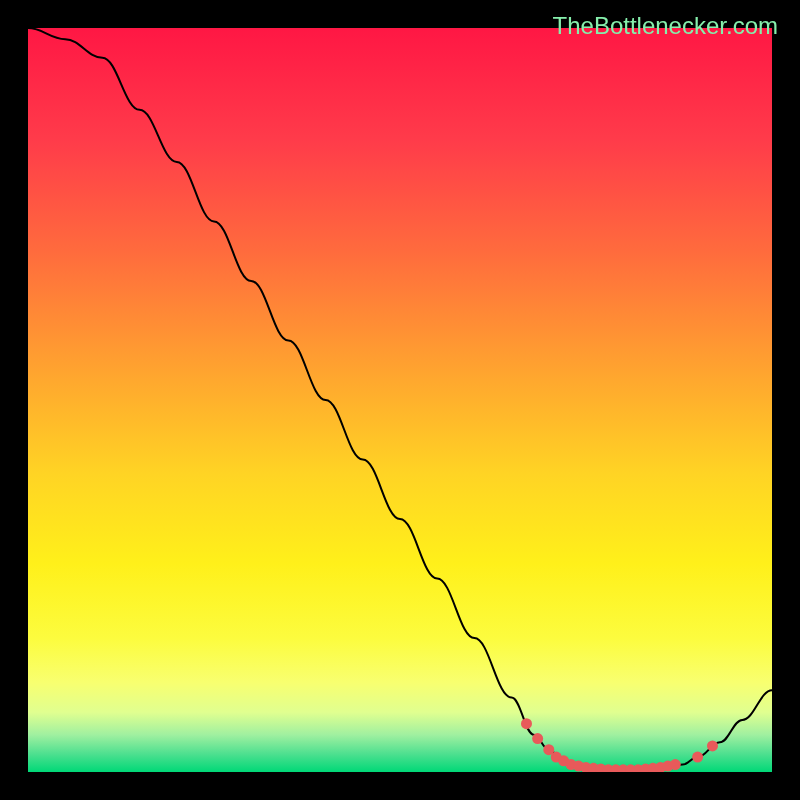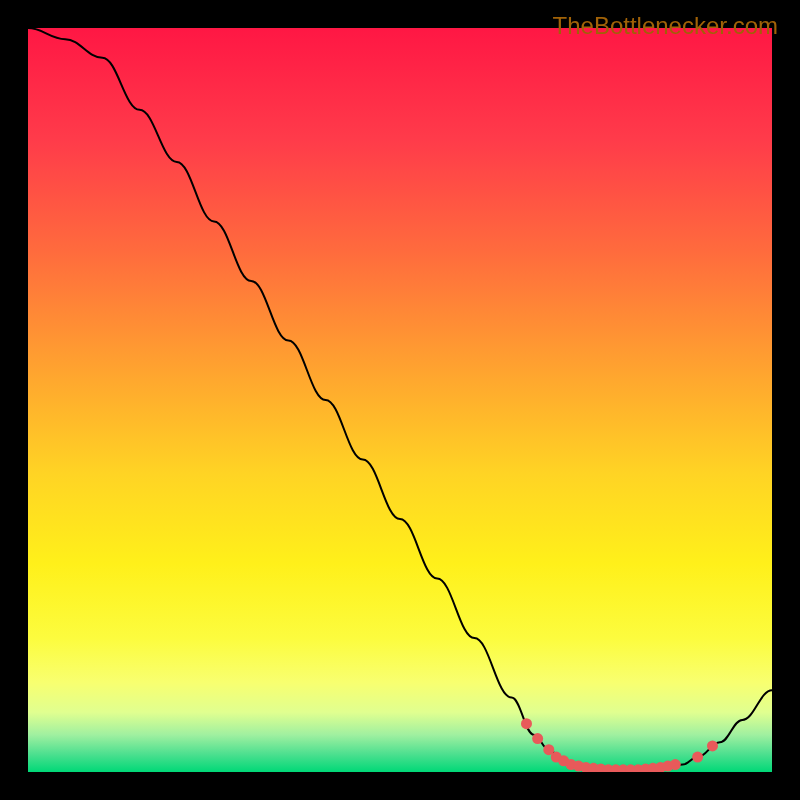--- a/index.html
+++ b/index.html
@@ -11,21 +11,21 @@
       width: 800px;
       height: 800px;
       background: #000;
       position: relative;
       font-family: Arial, sans-serif;
     }
     .watermark {
       position: absolute;
       top: 12px;
       right: 22px;
-      color: #a16207;
+      color: #86efac;
       font-size: 24px;
       font-weight: normal;
       z-index: 10;
     }
     .chart-area {
       position: absolute;
       top: 28px;
       left: 28px;
       width: 744px;
       height: 744px;

